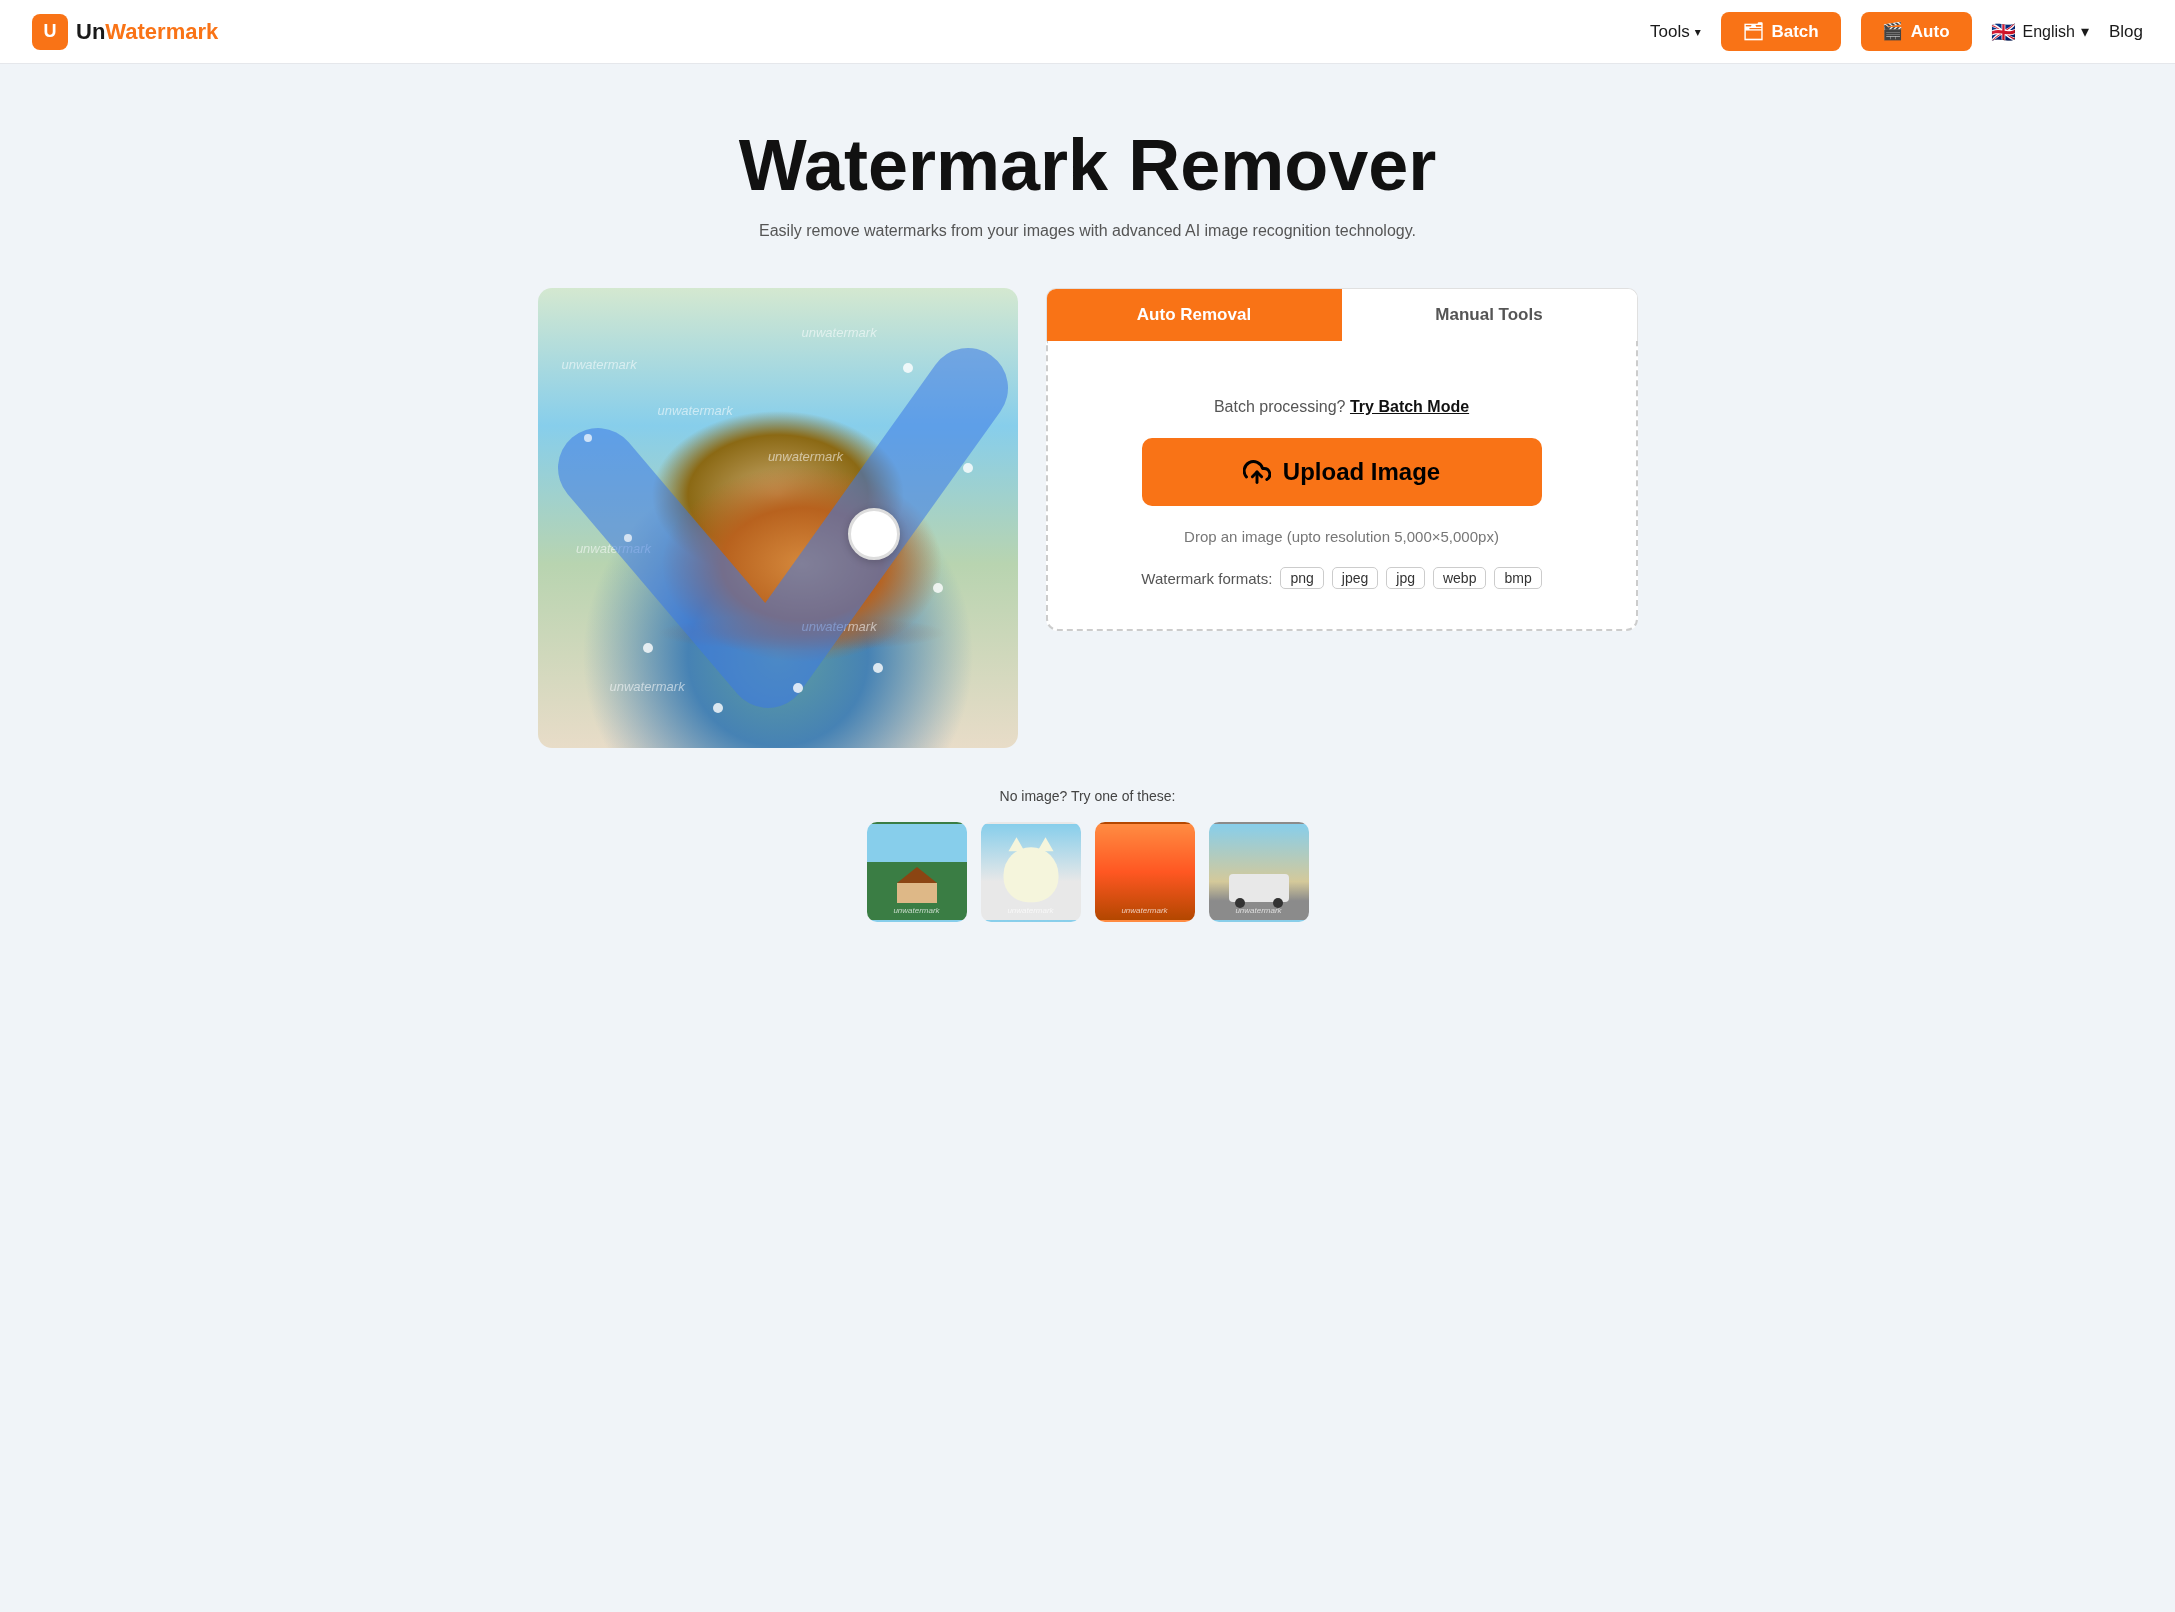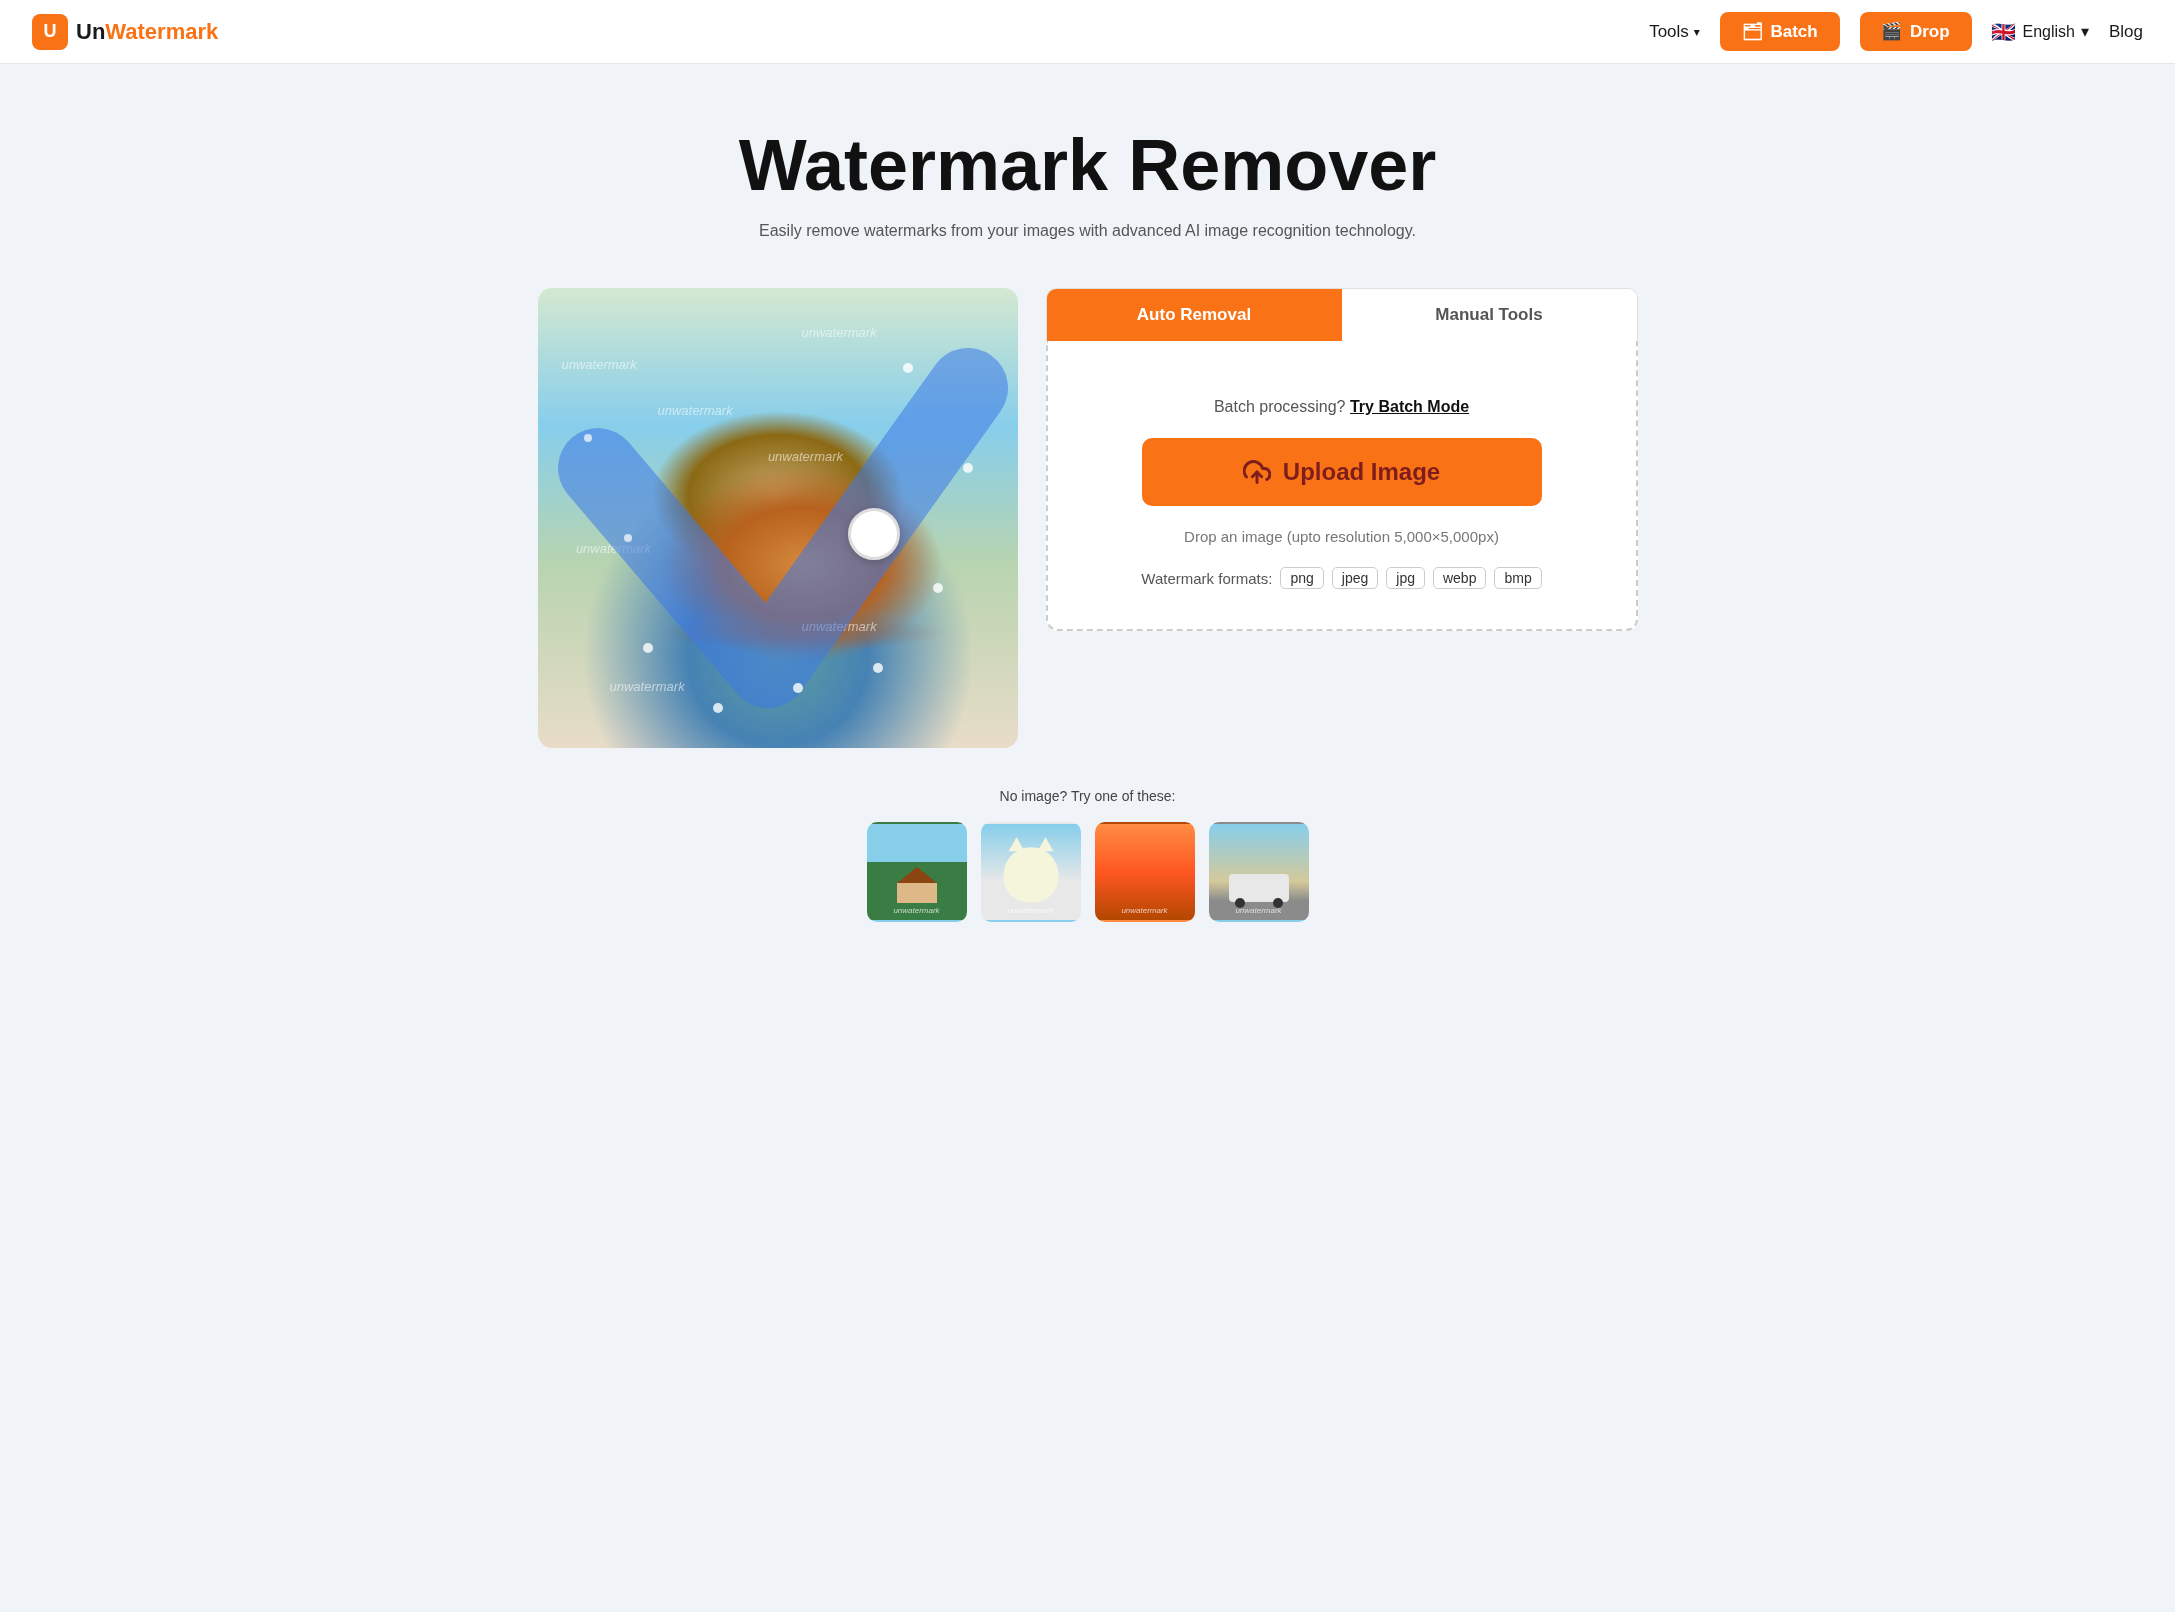--- a/index.html
+++ b/index.html
@@ -236,21 +236,21 @@
       font-weight: 700;
       text-decoration: underline;
       cursor: pointer;
     }
 
     .upload-btn {
       display: flex;
       align-items: center;
       gap: 12px;
       background: #f97316;
-      color: #7f1d1d;
+      color: #000000;
       border: none;
       border-radius: 10px;
       padding: 20px 50px;
       font-size: 24px;
       font-weight: 700;
       cursor: pointer;
       width: 100%;
       justify-content: center;
       max-width: 400px;
     }
@@ -426,21 +426,21 @@
     <button class="tools-btn">
       <span>Tools</span>
       <span class="chevron">▾</span>
     </button>
     <button class="btn-batch">
       <span>🗂</span>
       <span>Batch</span>
     </button>
     <button class="btn-video">
       <span>🎬</span>
-      <span>Drop</span>
+      <span>Auto</span>
     </button>
     <button class="lang-btn">
       <span class="flag">🇬🇧</span>
       <span>English</span>
       <span>▾</span>
     </button>
     <a class="blog-link" href="#">
       <span>Blog</span>
     </a>
   </nav>

